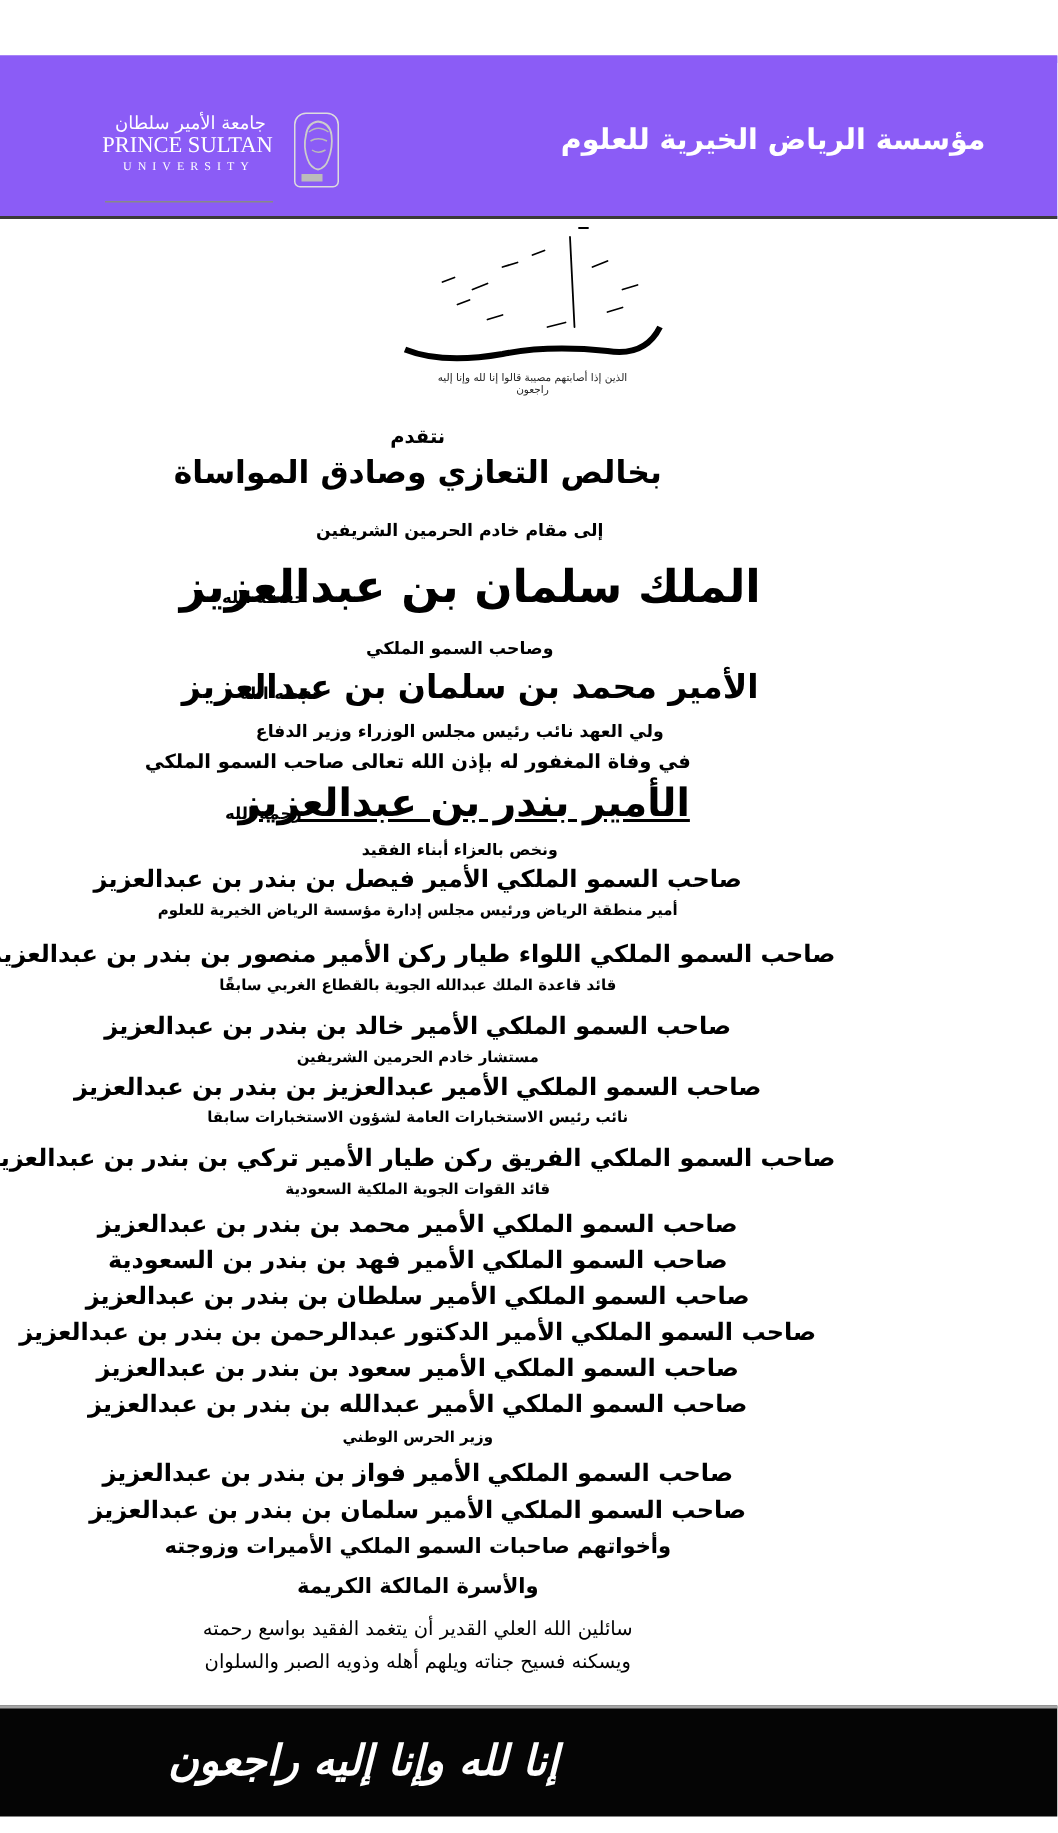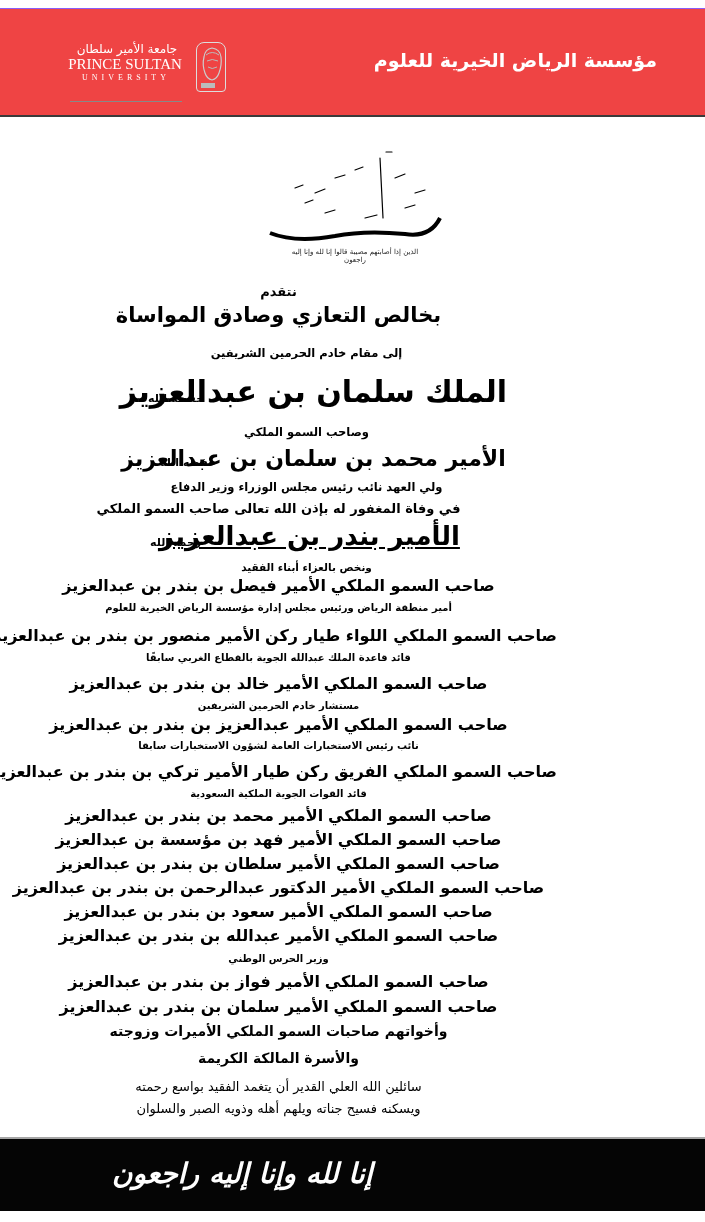--- a/index.html
+++ b/index.html
@@ -1,21 +1,21 @@
 <!DOCTYPE html>
 <html><head>
   <meta charset="utf-8">
   <style>
     * { margin: 0; padding: 0; box-sizing: border-box; }
     html, body { width: 705px; height: 1222px; background: #ffffff; overflow: hidden; }
     body { position: relative; font-family: "DejaVu Sans", sans-serif; color: #000; }
 
     .header {
-      position: absolute; left: 0; top: 8px; width: 705px; height: 109px;
-      background: #ef4444; border-top: 1px solid #8b5cf6; border-bottom: 2px solid #3a3a3a;
+      position: absolute; left: 0; top: 37px; width: 705px; height: 109px;
+      background: #8b5cf6; border-top: 5px solid #8b5cf6; border-bottom: 2px solid #3a3a3a;
     }
     .org-name {
       position: absolute; right: 48px; top: 40px; color: #fff;
       font-family: "DejaVu Sans", sans-serif; font-size: 19px; font-weight: bold;
       direction: rtl; letter-spacing: -0.5px;
     }
     .psu-logo { position: absolute; left: 60px; top: 33px; width: 170px; height: 56px; }
     .psu-arabic { position: absolute; left: 4px; top: 0px; width: 126px; text-align: center;
       color: #fff; font-size: 12px; direction: rtl; }
     .psu-en { position: absolute; left: 0; top: 14px; width: 130px; text-align: center; color: #fff;
@@ -133,21 +133,21 @@
   <span class="nm">الأمير تركي بن بندر بن عبدالعزيز</span>
 </div>
 <div class="line l-role" style="top:788px">قائد القوات الجوية الملكية السعودية</div>
 
 <div class="line l-name" style="top:806px">
   <span class="pre">صاحب السمو الملكي</span>
   <span class="nm">الأمير محمد بن بندر بن عبدالعزيز</span>
 </div>
 <div class="line l-name" style="top:830px">
   <span class="pre">صاحب السمو الملكي</span>
-  <span class="nm">الأمير فهد بن مؤسسة بن عبدالعزيز</span>
+  <span class="nm">الأمير فهد بن بندر بن السعودية</span>
 </div>
 <div class="line l-name" style="top:854px">
   <span class="pre">صاحب السمو الملكي</span>
   <span class="nm">الأمير سلطان بن بندر بن عبدالعزيز</span>
 </div>
 <div class="line l-name" style="top:878px">
   <span class="pre">صاحب السمو الملكي</span>
   <span class="nm">الأمير الدكتور عبدالرحمن بن بندر بن عبدالعزيز</span>
 </div>
 <div class="line l-name" style="top:902px">

